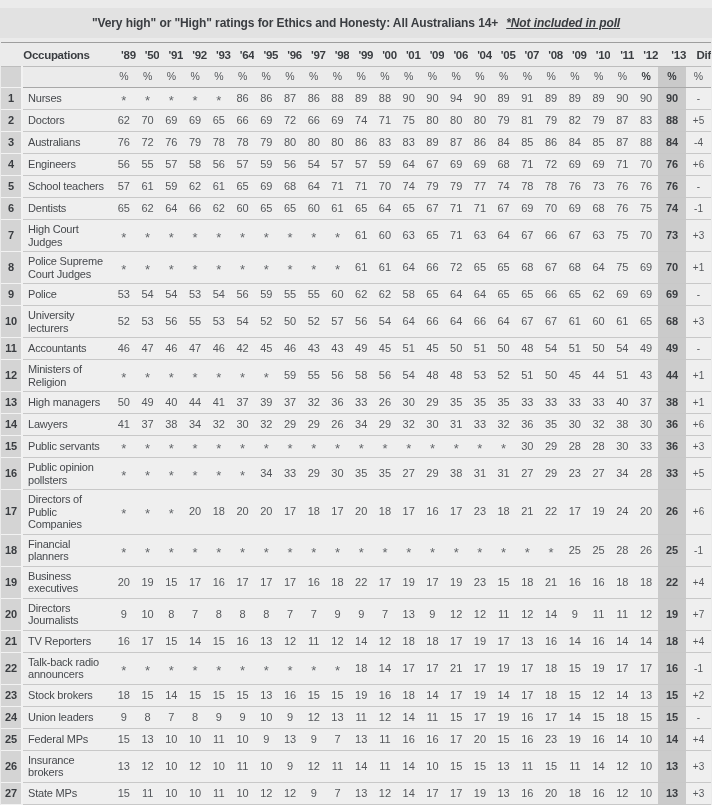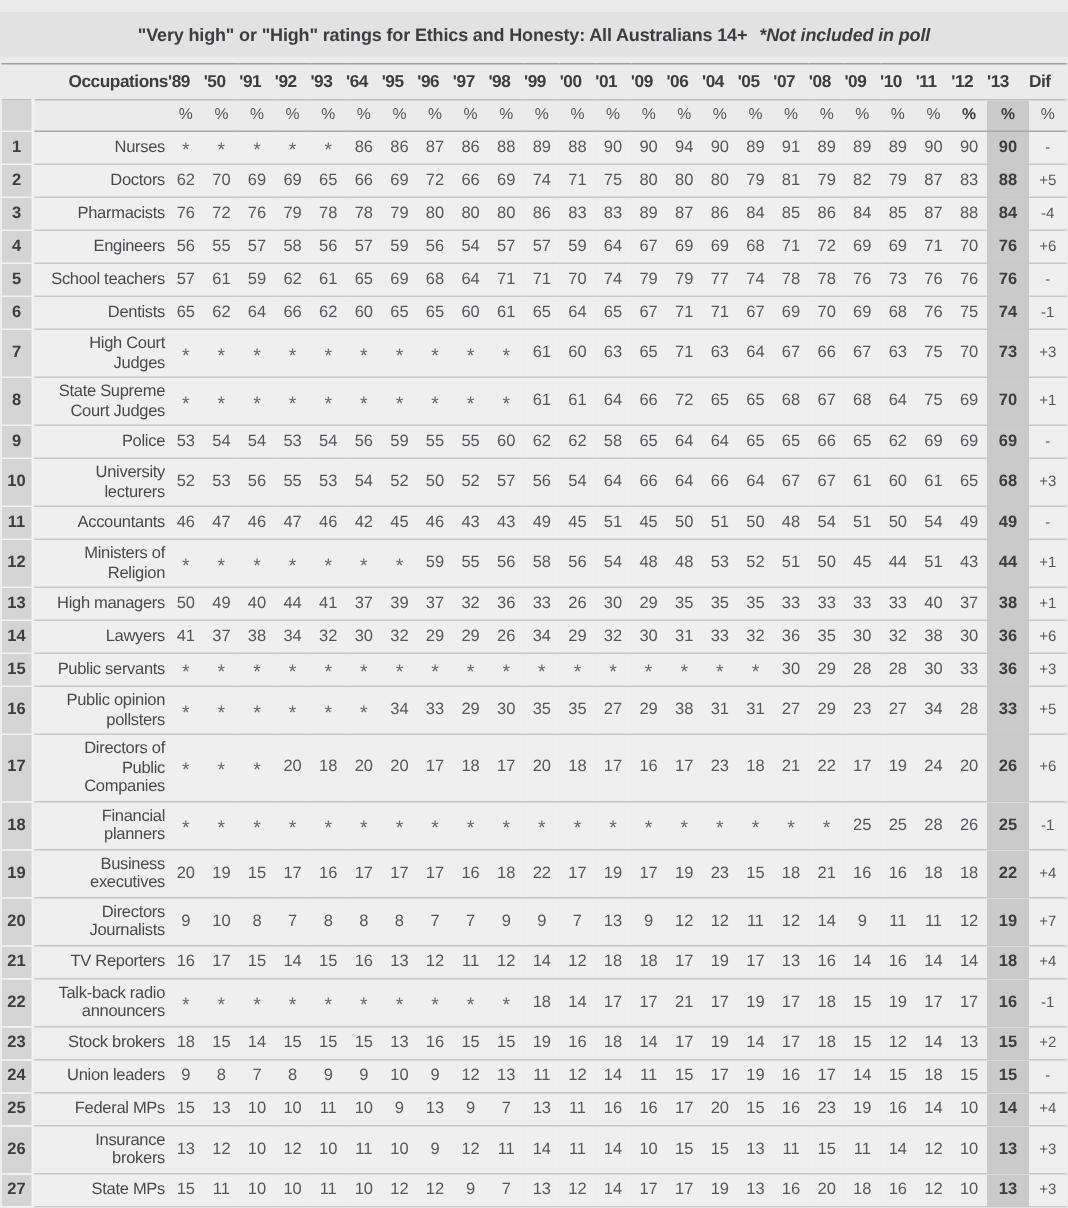--- a/index.html
+++ b/index.html
@@ -18,44 +18,44 @@
     background: #e2e2e2;
     display: flex;
     align-items: center;
     justify-content: center;
     gap: 8px;
     color: #3a3d41;
     font-size: 12px;
     font-weight: bold;
     letter-spacing: -0.1px;
   }
-  .title-note { font-style: italic; }
+  .title-note { font-style: italic; text-decoration: underline; }
   .gap { height: 4px; }
   table.ratings {
     width: 710px;
     margin-left: 1px;
     border-collapse: collapse;
     table-layout: fixed;
     font-size: 11px;
     color: #54575b;
   }
   thead th {
     font-weight: bold;
     color: #3a3d41;
     font-size: 11.5px;
-    text-align: left;
+    text-align: right;
     padding: 6px 0 5px 0;
     border-top: 1px solid #9e9e9e;
     border-bottom: 1px solid #bdbdbd;
     background: #ebebeb;
     letter-spacing: -0.3px;
     overflow: hidden;
     white-space: nowrap;
   }
-  thead th.occ-head { text-align: right; }
+  thead th.occ-head { text-align: center; }
   tr.percent-row td {
     text-align: center;
     font-size: 10.5px;
     padding: 2px 0 3px 0;
     border-bottom: 1px solid #a8a8a8;
     background: #ebebeb;
     color: #54575b;
   }
   tr.percent-row td.rank { background: #d4d4d4; }
   tr.percent-row td.bold-pct { font-weight: bold; color: #3a3d41; }
@@ -71,21 +71,21 @@
   }
   tbody td.rank {
     background: #d4d4d4;
     font-weight: bold;
     color: #3a3d41;
     border-bottom: 1px solid #f2f2f2;
     border-right: 2px solid #f2f2f2;
     font-size: 11px;
   }
   tbody td.name {
-    text-align: right;
+    text-align: left;
     padding-left: 5px;
     padding-right: 2px;
     font-size: 11px;
     line-height: 12.5px;
     color: #46494d;
     letter-spacing: -0.2px;
   }
   tbody td.y13 {
     background: #cacaca;
     font-weight: bold;
@@ -253,21 +253,21 @@
           <td class="val">79</td>
           <td class="val">82</td>
           <td class="val">79</td>
           <td class="val">87</td>
           <td class="val">83</td>
           <td class="y13">88</td>
           <td class="dif">+5</td>
         </tr>
         <tr>
           <td class="rank">3</td>
-          <td class="name">Pharmacists</td>
+          <td class="name">Australians</td>
           <td class="val">76</td>
           <td class="val">72</td>
           <td class="val">76</td>
           <td class="val">79</td>
           <td class="val">78</td>
           <td class="val">78</td>
           <td class="val">79</td>
           <td class="val">80</td>
           <td class="val">80</td>
           <td class="val">80</td>
@@ -398,21 +398,21 @@
           <td class="val">66</td>
           <td class="val">67</td>
           <td class="val">63</td>
           <td class="val">75</td>
           <td class="val">70</td>
           <td class="y13">73</td>
           <td class="dif">+3</td>
         </tr>
         <tr>
           <td class="rank">8</td>
-          <td class="name">State Supreme Court Judges</td>
+          <td class="name">Police Supreme Court Judges</td>
           <td class="val"><span class="star">*</span></td>
           <td class="val"><span class="star">*</span></td>
           <td class="val"><span class="star">*</span></td>
           <td class="val"><span class="star">*</span></td>
           <td class="val"><span class="star">*</span></td>
           <td class="val"><span class="star">*</span></td>
           <td class="val"><span class="star">*</span></td>
           <td class="val"><span class="star">*</span></td>
           <td class="val"><span class="star">*</span></td>
           <td class="val"><span class="star">*</span></td>

